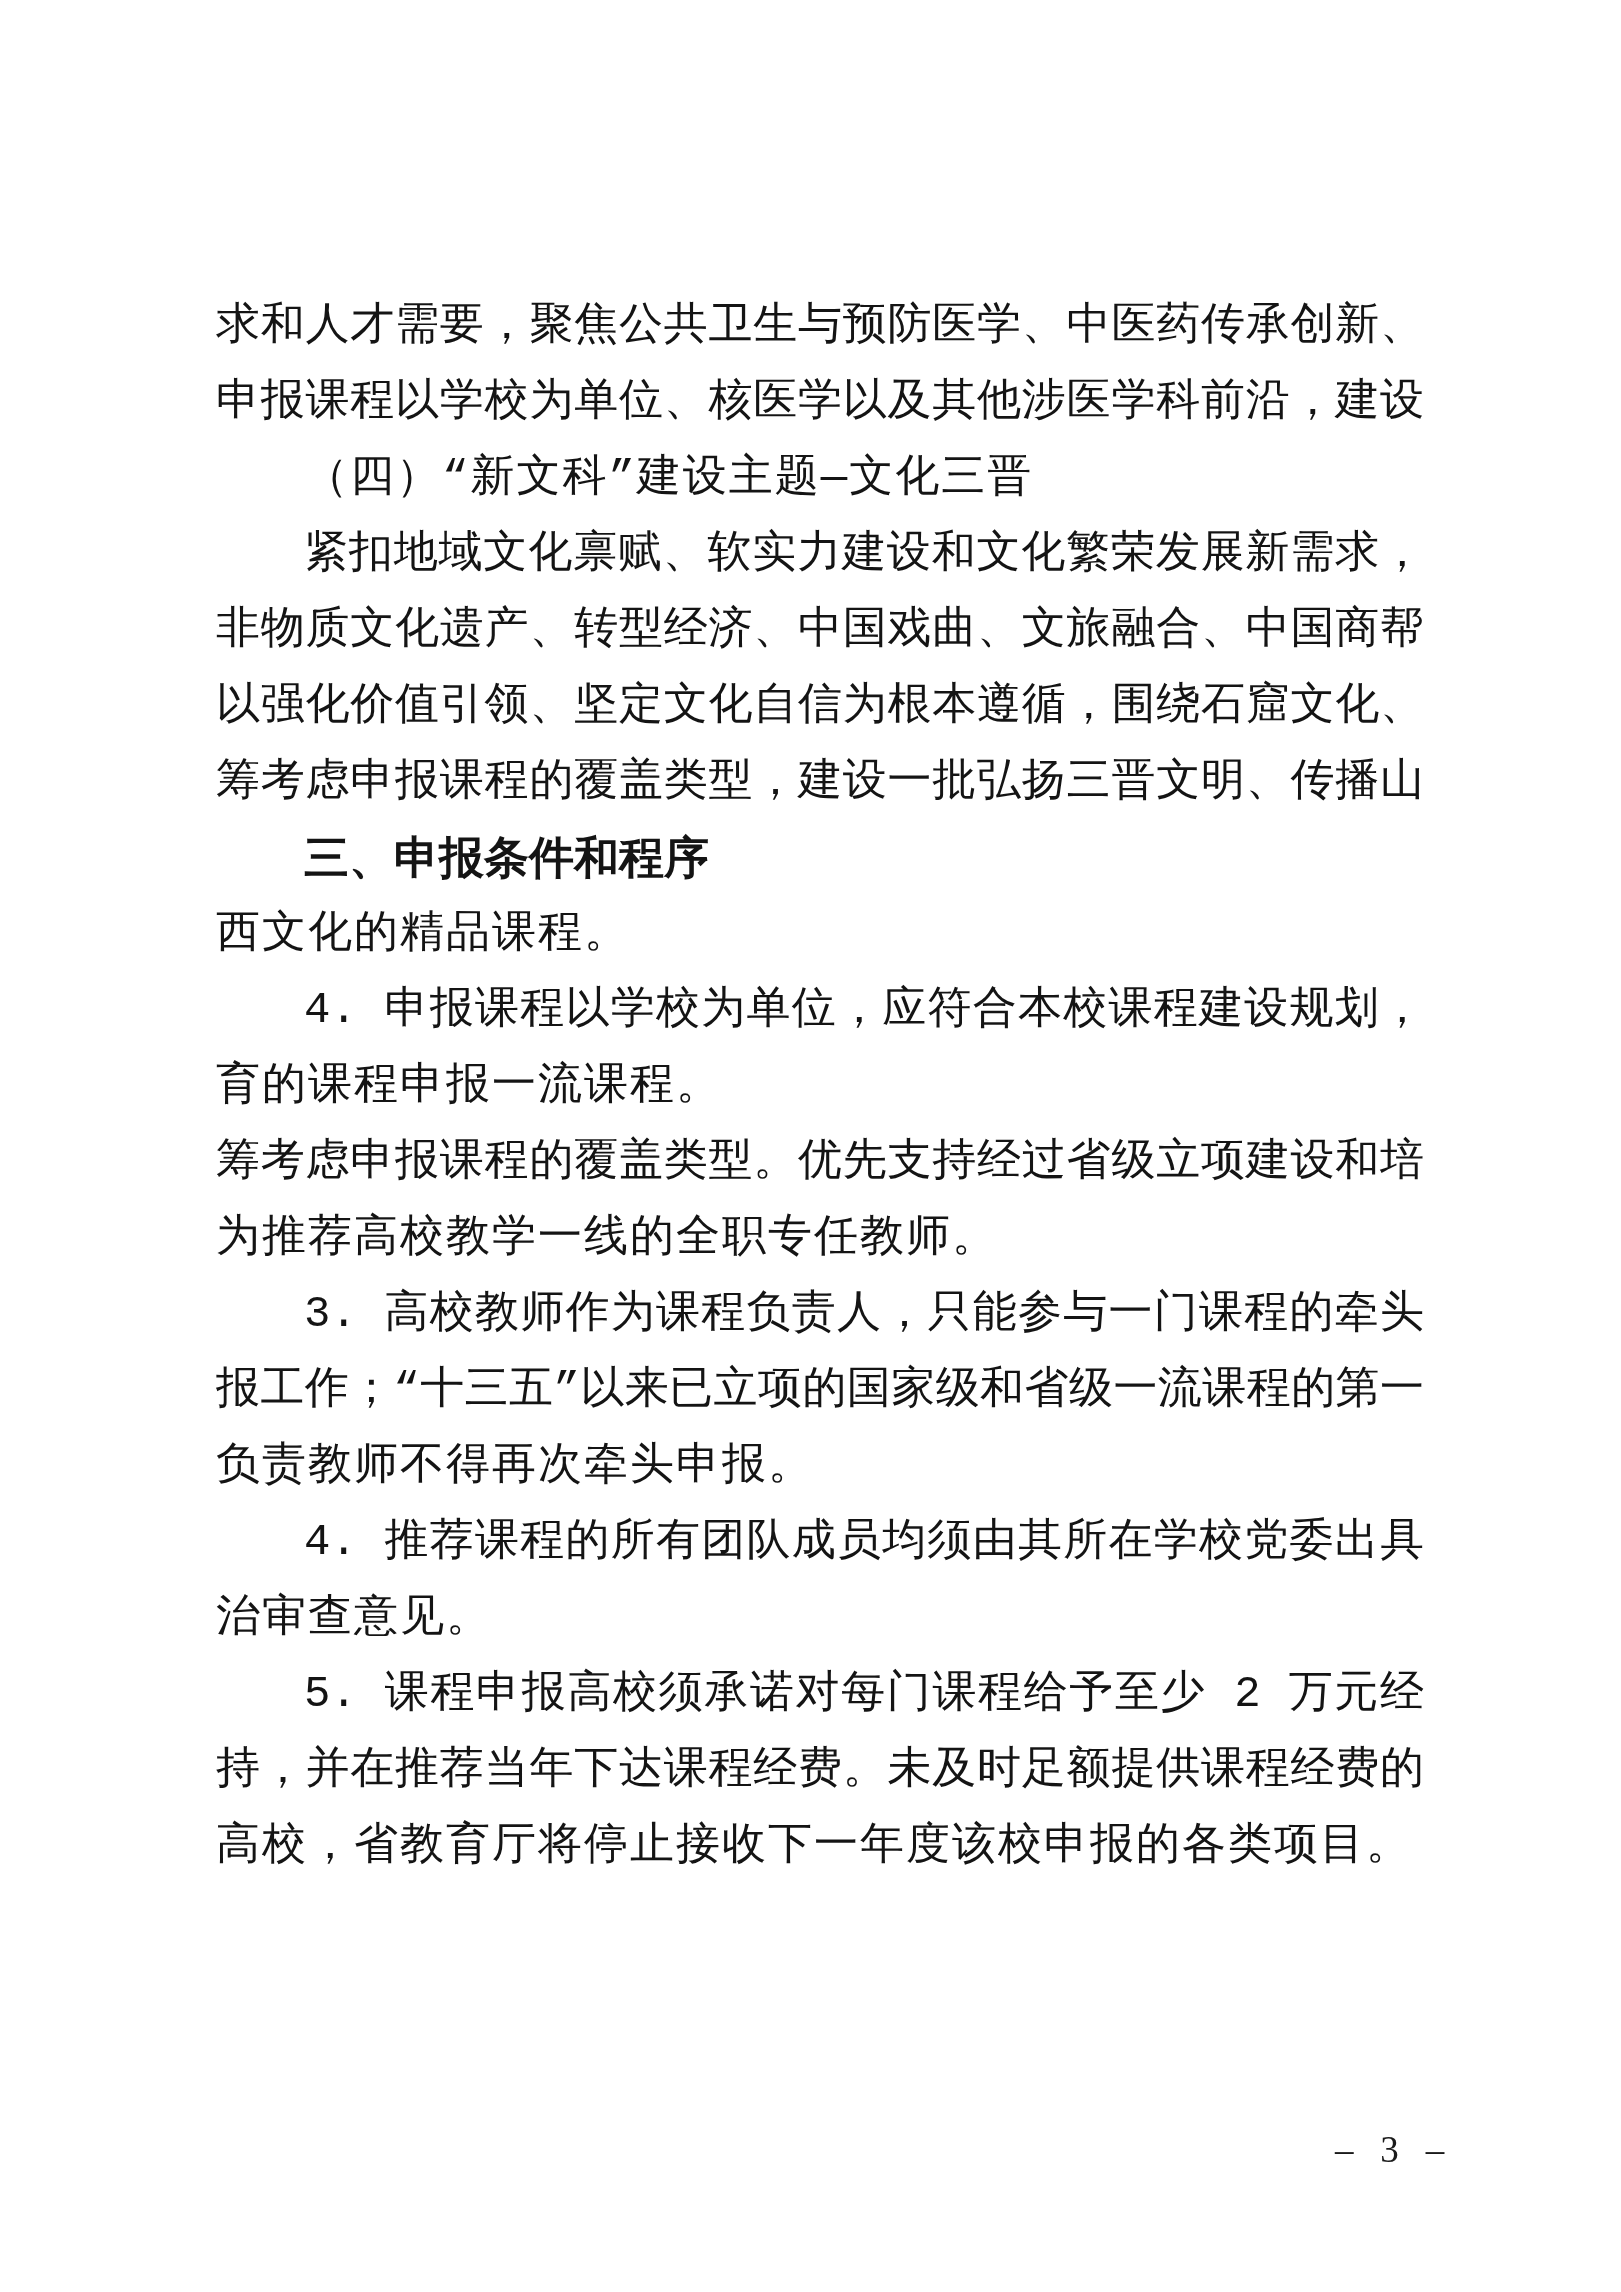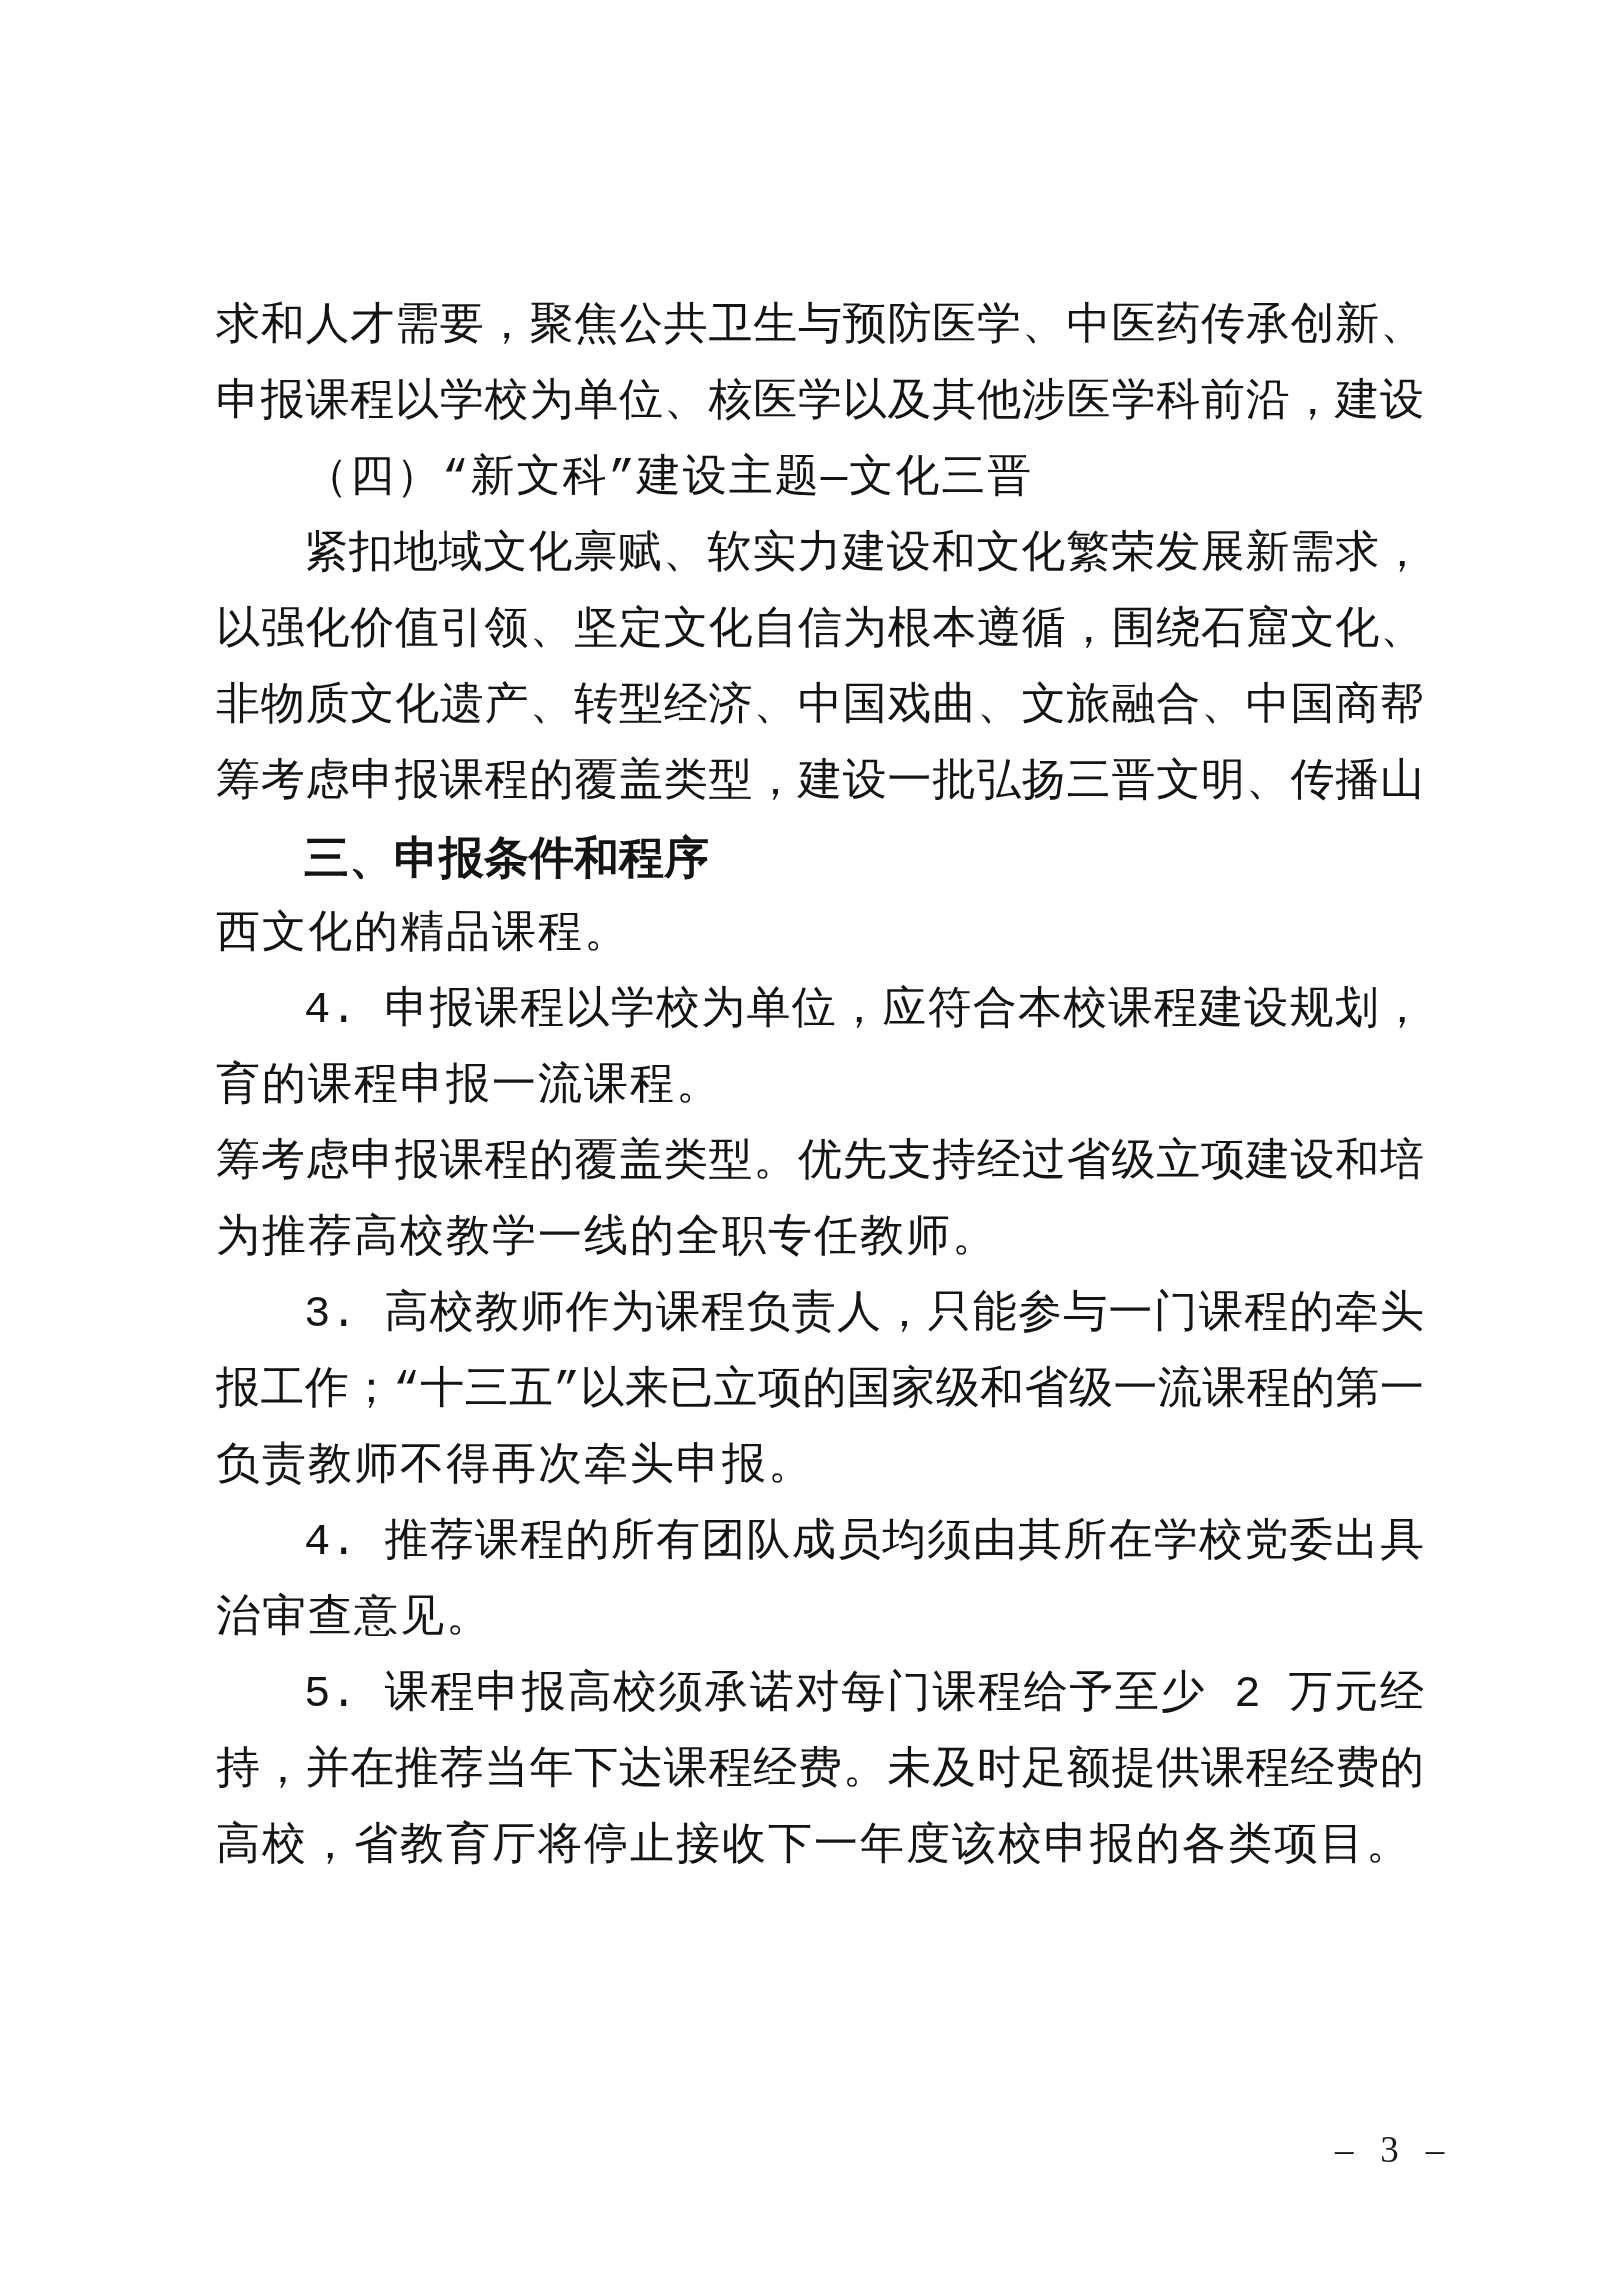--- a/index.html
+++ b/index.html
@@ -62,22 +62,22 @@
   }
 </style>
 </head>
 <body>
 
 <div class="doc">
   <div class="line just">求和人才需要，聚焦公共卫生与预防医学、中医药传承创新、</div>
   <div class="line just">申报课程以学校为单位、核医学以及其他涉医学科前沿，建设一</div>
   <div class="line ind kai">（四）“新文科”建设主题—文化三晋</div>
   <div class="line ind just">紧扣地域文化禀赋、软实力建设和文化繁荣发展新需求，</div>
+  <div class="line just">非物质文化遗产、转型经济、中国戏曲、文旅融合、中国商帮</div>
   <div class="line just">以强化价值引领、坚定文化自信为根本遵循，围绕石窟文化、</div>
-  <div class="line just">非物质文化遗产、转型经济、中国戏曲、文旅融合、中国商帮</div>
   <div class="line just">筹考虑申报课程的覆盖类型，建设一批弘扬三晋文明、传播山</div>
   <div class="line ind hei">三、申报条件和程序</div>
   <div class="line">西文化的精品课程。</div>
   <div class="line ind just">4. 申报课程以学校为单位，应符合本校课程建设规划，统</div>
   <div class="line">育的课程申报一流课程。</div>
   <div class="line just">筹考虑申报课程的覆盖类型。优先支持经过省级立项建设和培</div>
   <div class="line">为推荐高校教学一线的全职专任教师。</div>
   <div class="line ind just">3. 高校教师作为课程负责人，只能参与一门课程的牵头申</div>
   <div class="line just">报工作；“十三五”以来已立项的国家级和省级一流课程的第一</div>
   <div class="line">负责教师不得再次牵头申报。</div>

